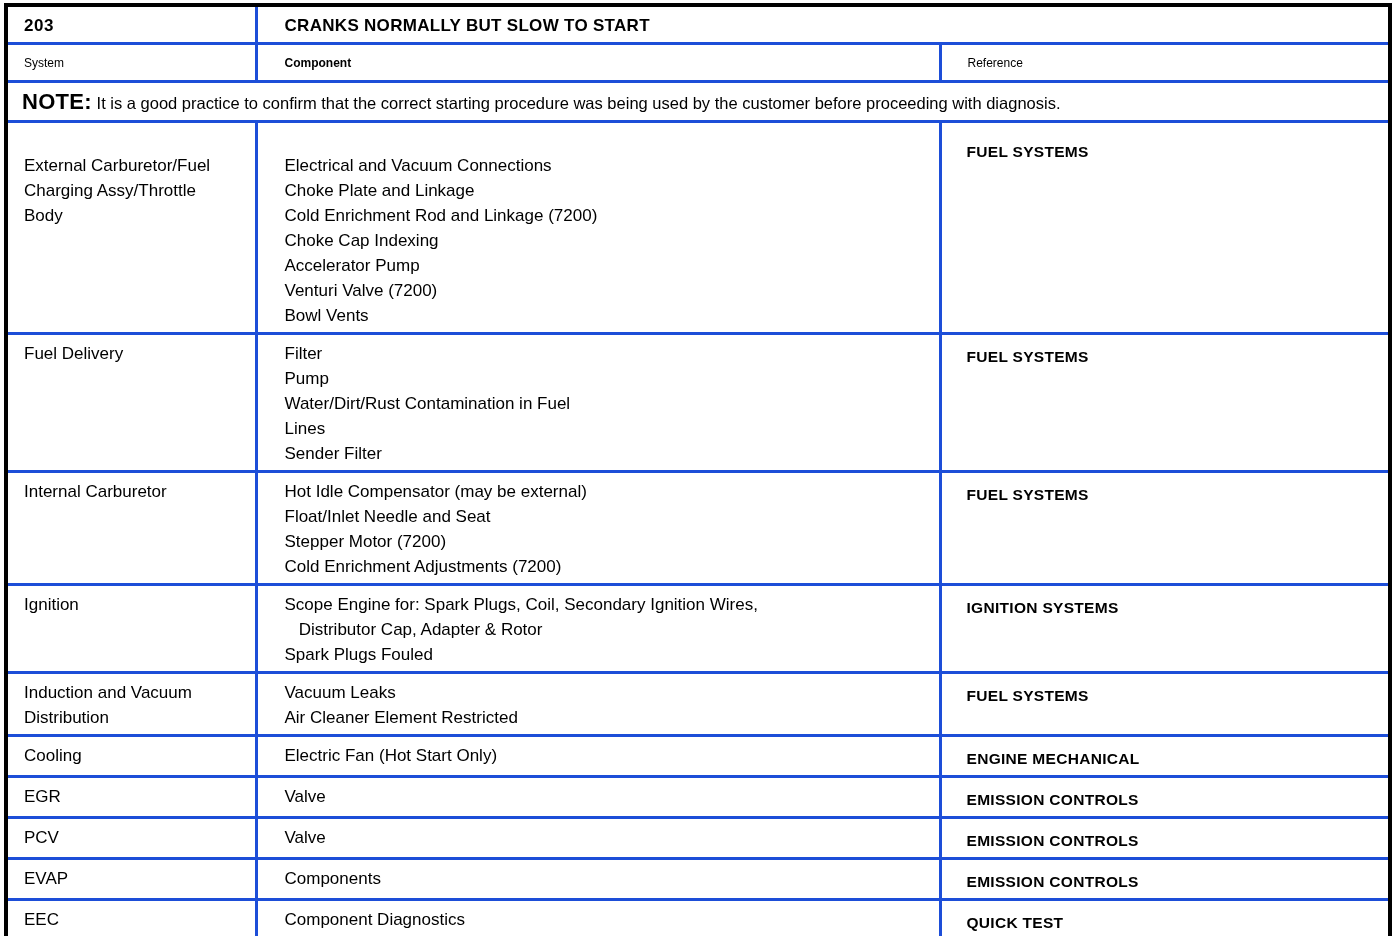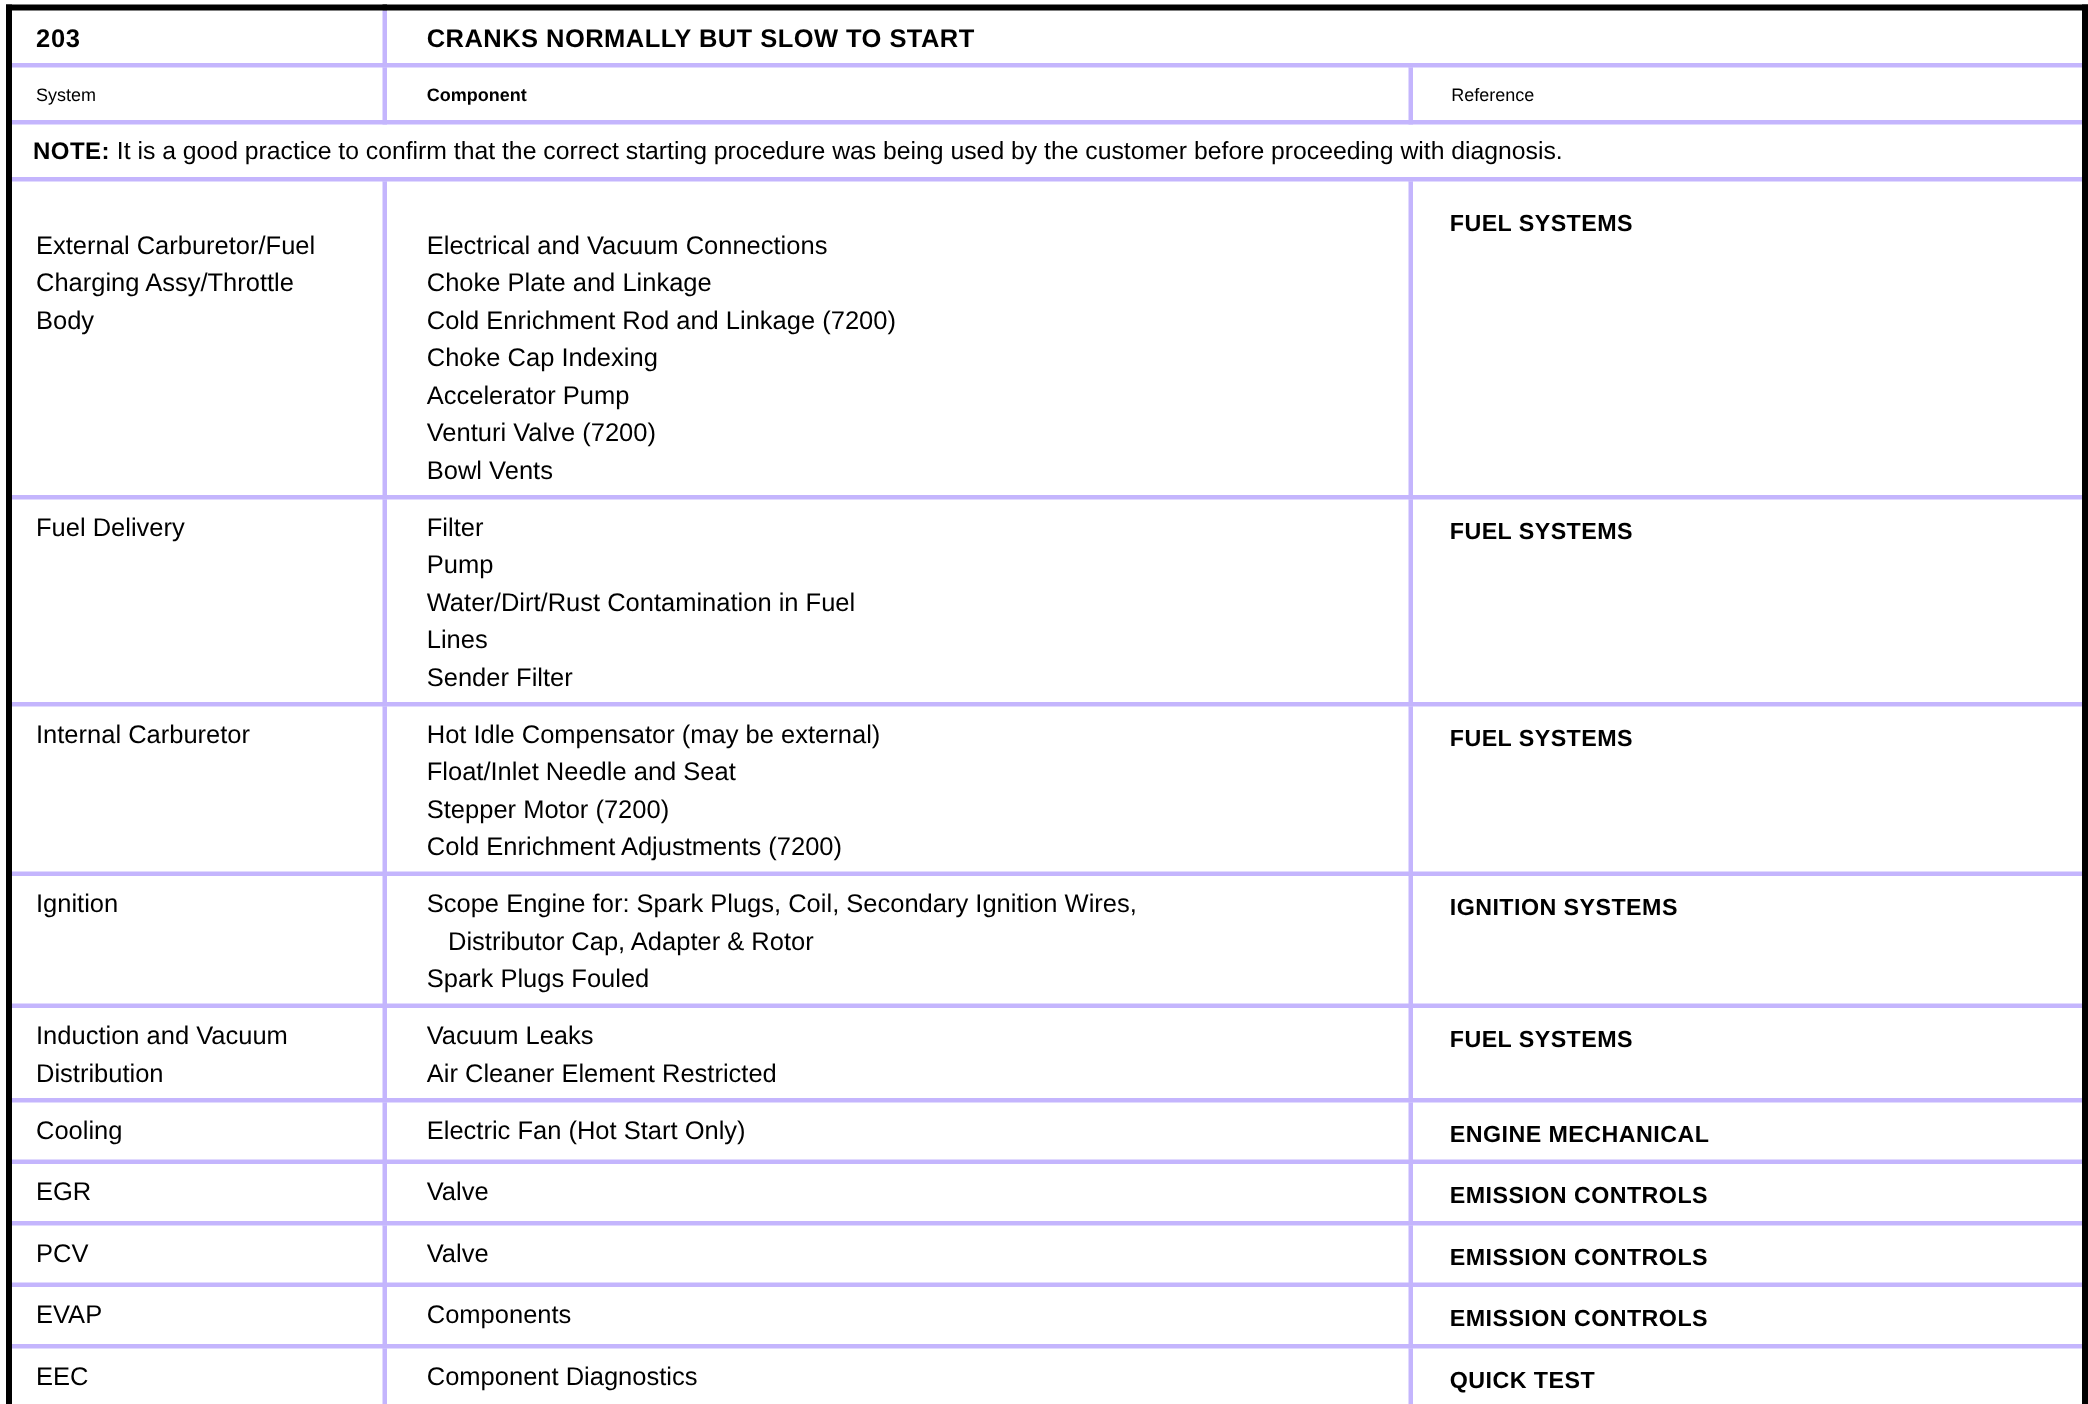--- a/index.html
+++ b/index.html
@@ -17,42 +17,42 @@
     table-layout: fixed;
     width: 1384px;
     border: 4px solid #000;
     border-bottom-width: 7px;
   }
   col.col-system    { width: 250px; }
   col.col-component { width: 684px; }
   col.col-reference { width: 450px; }
 
   td {
-    border: 3px solid #c4b5fd;
+    border: 3px solid #1d4ed8;
     vertical-align: top;
     font-size: 17px;
     line-height: 25px;
     padding: 6px 8px 4px 16px;
   }
 
   
   tr.title-row { height: 37px; }
   .code-cell  { font-weight: bold; letter-spacing: 0.5px; }
   .title-cell { font-weight: bold; padding-left: 27px; letter-spacing: 0.3px; }
 
   
   tr.header-row { height: 31px; }
   .header-cell { font-size: 12px; }
   .component-header { font-weight: bold; padding-left: 27px; }
   .reference-header { padding-left: 26px; }
 
   
   tr.note-row { height: 33px; }
   .note-cell { font-weight: bold; padding-left: 14px; font-size: 16.5px; }
-  .note-label { font-size: 16px; letter-spacing: 0.3px; }
+  .note-label { font-size: 22px; letter-spacing: 0.3px; }
   .note-text { font-weight: normal; }
 
   
   .system-cell    { white-space: pre-line; }
   .component-cell { padding-left: 27px; }
   .component-line { white-space: pre-wrap; }
   .reference-cell {
     font-weight: bold;
     font-size: 15.5px;
     padding-left: 25px;

